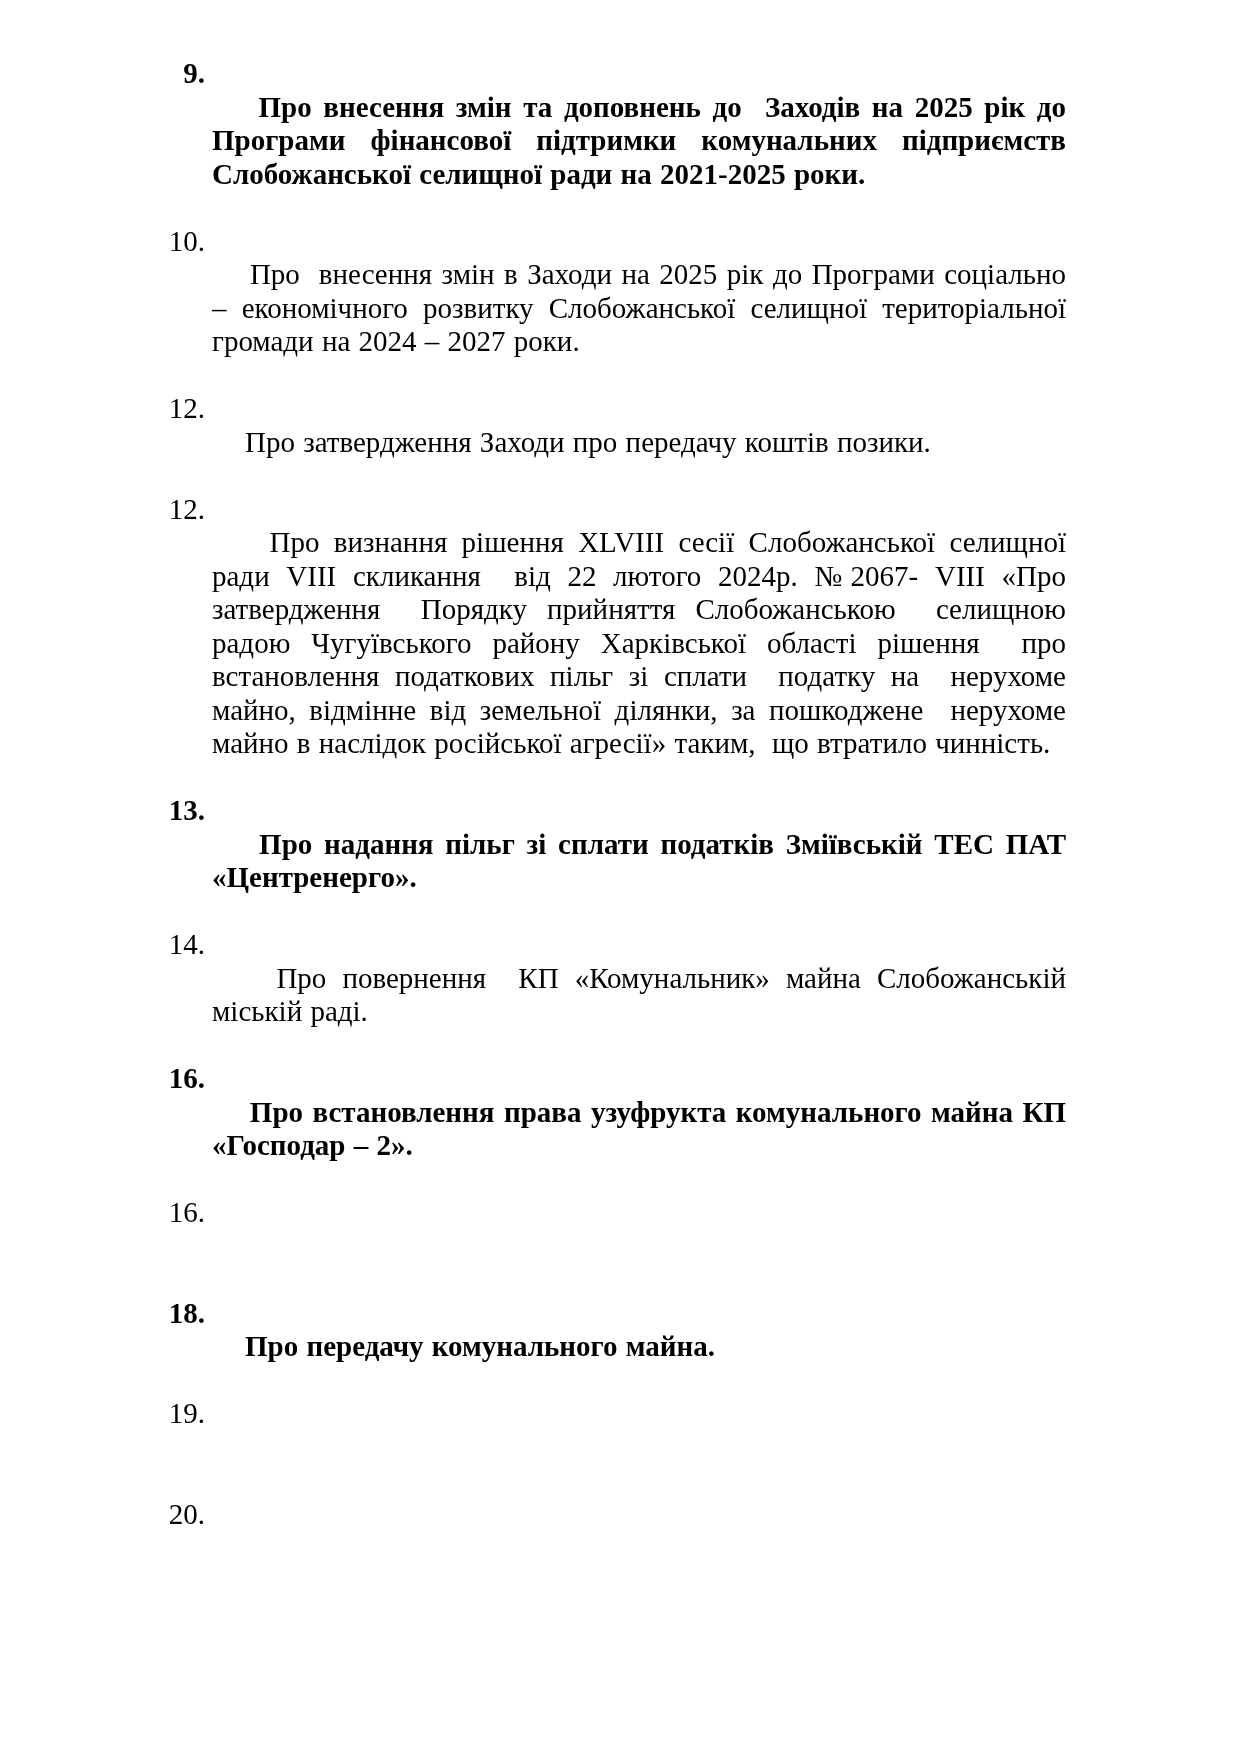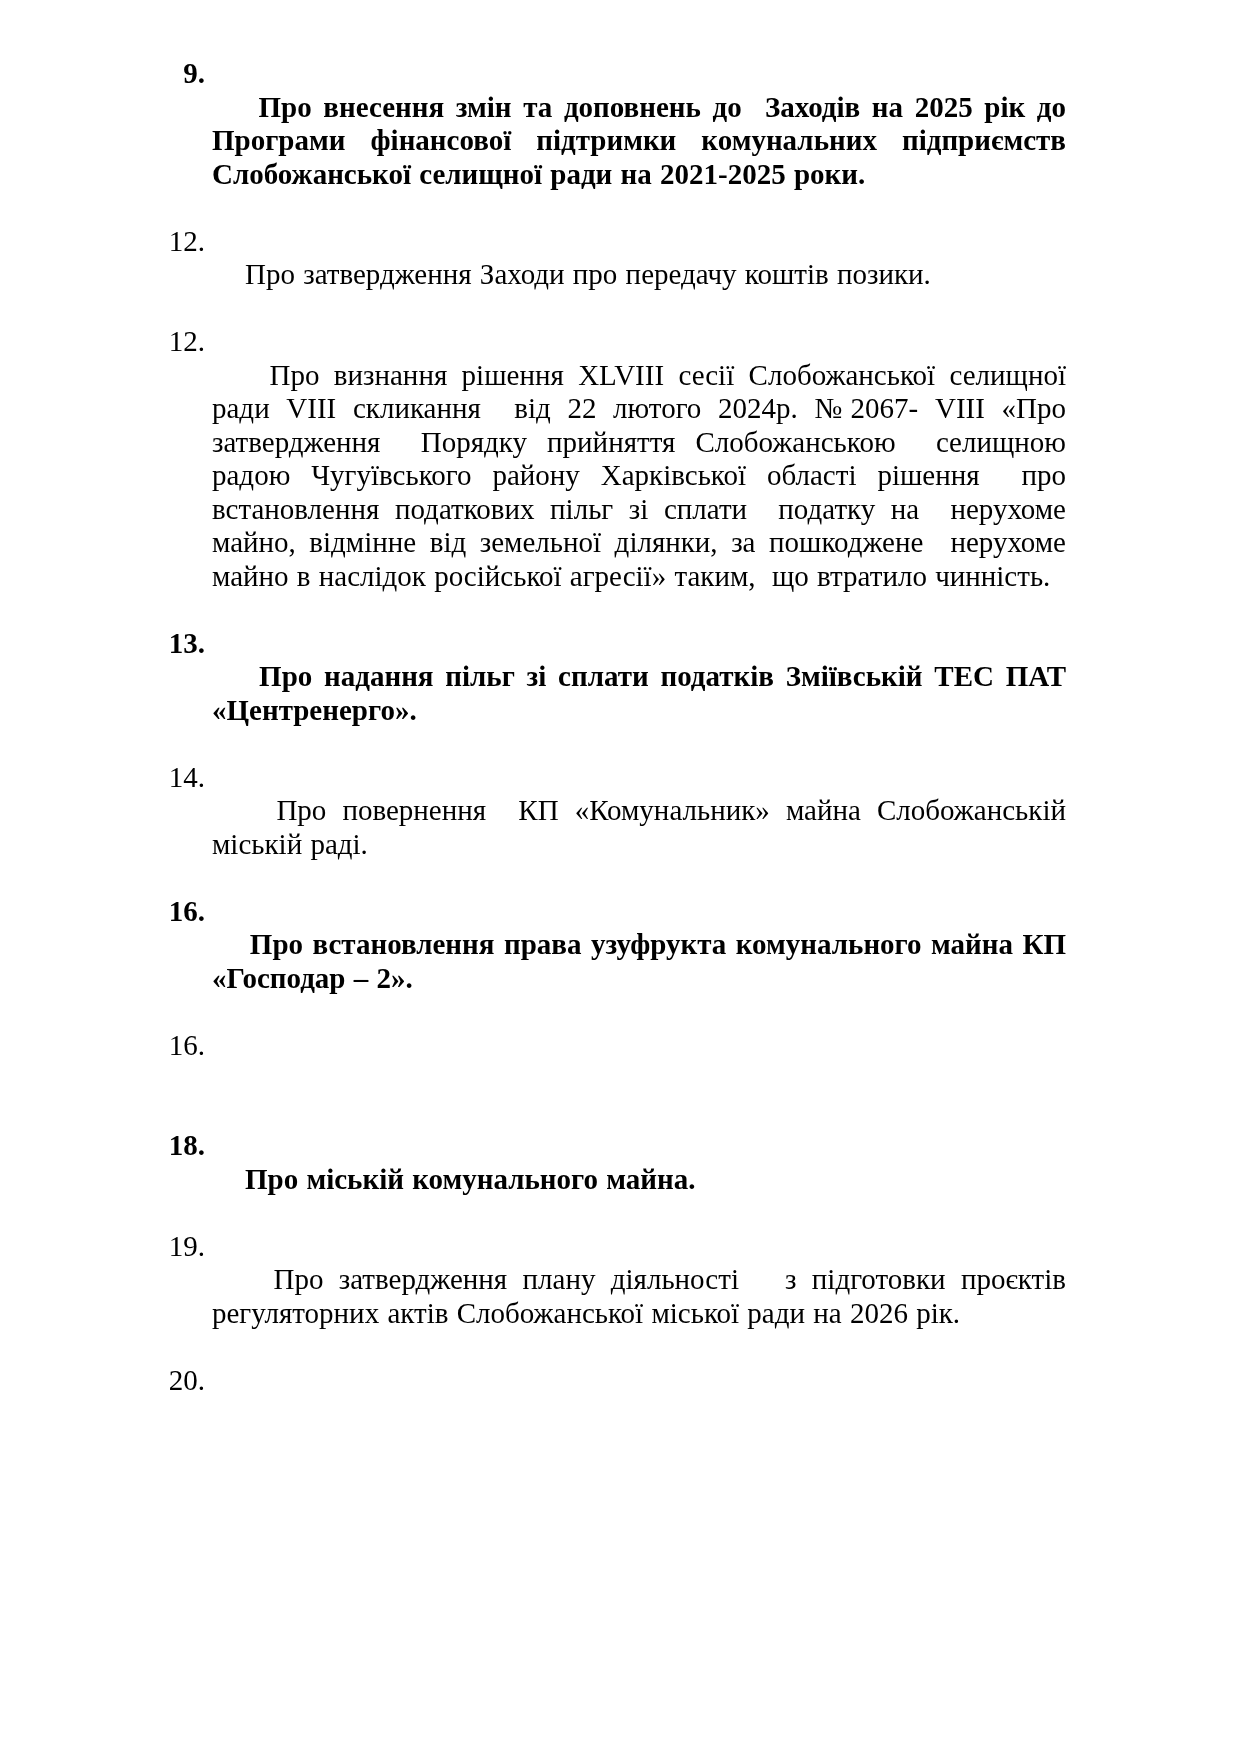--- a/index.html
+++ b/index.html
@@ -46,20 +46,23 @@
 </style>
 </head>
 <body>
 
 <div class="page">
   <div class="agenda-list">
   <div class="item bold">
     <span class="num">9.</span><span class="txt">Про внесення змін та доповнень до  Заходів на 2025 рік до Програми фінансової підтримки комунальних підприємств  Слобожанської селищної ради на 2021-2025 роки.</span>
   </div>
 
+  <div class="item">
+    <span class="num">10.</span><span class="txt">Про  внесення змін в Заходи на 2025 рік до Програми соціально – економічного розвитку Слобожанської селищної територіальної громади на 2024 – 2027 роки.</span>
+  </div>
 
   <div class="item">
     <span class="num">12.</span><span class="txt">Про затвердження Заходи про передачу коштів позики.</span>
   </div>
 
   <div class="item">
     <span class="num">12.</span><span class="txt">Про визнання рішення XLVIII сесії Слобожанської селищної ради VIII скликання  від 22 лютого 2024р. №2067- VIII «Про затвердження  Порядку прийняття Слобожанською  селищною радою Чугуївського району Харківської області рішення  про встановлення податкових пільг зі сплати  податку на  нерухоме майно, відмінне від земельної ділянки, за пошкоджене  нерухоме  майно в наслідок російської агресії» таким,  що втратило чинність.</span>
   </div>
 
   <div class="item bold">
@@ -73,25 +76,25 @@
   <div class="item bold">
     <span class="num">16.</span><span class="txt">Про встановлення права узуфрукта комунального майна КП «Господар – 2».</span>
   </div>
 
   <div class="item">
     <span class="num">16.</span>
   </div>
 
 
   <div class="item bold">
-    <span class="num">18.</span><span class="txt">Про міській комунального майна.</span>
+    <span class="num">18.</span><span class="txt">Про передачу комунального майна.</span>
   </div>
 
   <div class="item">
-    <span class="num">19.</span><span class="txt">Про затвердження плану діяльності   з підготовки проєктів регуляторних актів Слобожанської міської ради на 2026 рік.</span>
+    <span class="num">19.</span>
   </div>
 
   <div class="item">
     <span class="num">20.</span>
   </div>
 
 </div>
 </div>
 
 </body></html>

